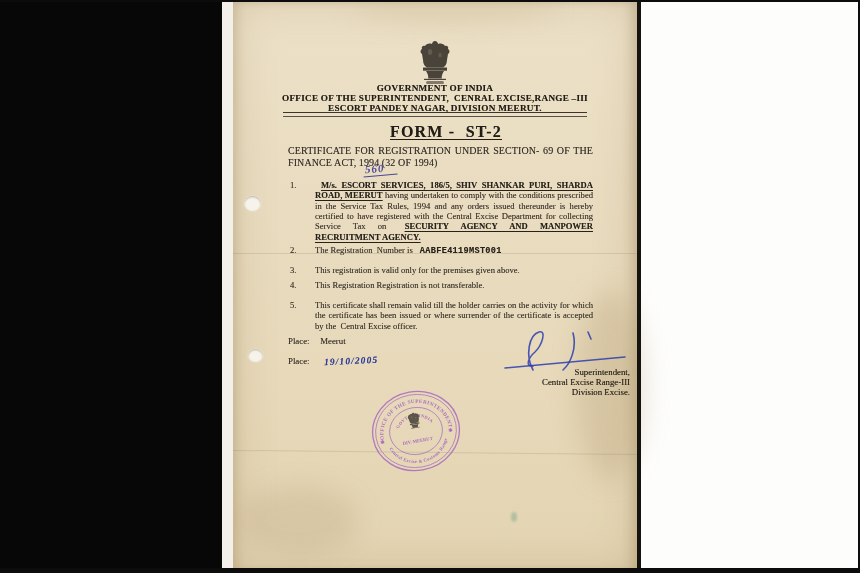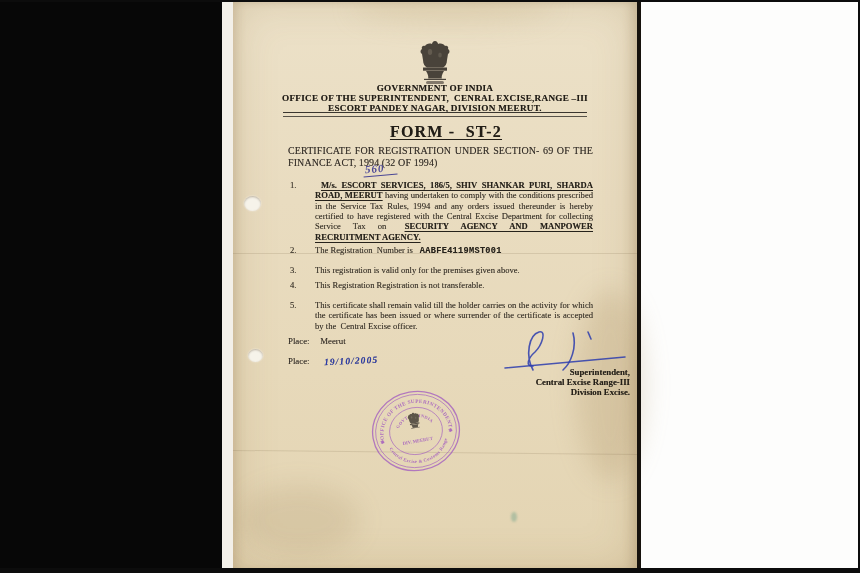--- a/index.html
+++ b/index.html
@@ -64,21 +64,21 @@
         text-decoration-thickness:1px;text-underline-offset:1.6px;margin-left:6px;}
   .seg-bnum{font-weight:bold;color:#26221b;padding-left:7px;letter-spacing:.3px;font-family:Liberation Mono, monospace;}
   
   .frow{position:absolute;font-size:8.8px;color:#36302a;text-shadow:0 0 .5px rgba(55,48,40,.5);}
   .place-row{left:55px;top:336px;} .date-row{left:55px;top:356px;}
   .flabel{display:inline-block;min-width:28px;}
   .place-val{margin-left:2px;margin-top:44px;}
   .date-val{display:inline-block;margin-left:6px;font-size:9.5px;letter-spacing:1.1px;
         transform:rotate(-2.5deg);font-weight:bold;}
   
-  .sign-block{position:absolute;right:7px;top:367px;text-align:right;font-weight:bold;
+  .sign-block{position:absolute;right:7px;top:367px;text-align:right;font-weight:normal;
         font-size:8.8px;line-height:10.1px;color:#241f18;text-shadow:0 0 .5px rgba(40,35,25,.5);}
   .signature-svg{position:absolute;left:252px;top:325px;z-index:6;}
   
   .stamp-svg{position:absolute;left:136px;top:389px;z-index:6;opacity:.88;}
   .stamp-text{font-family:"Liberation Serif","DejaVu Serif",serif;font-weight:bold;}
 </style>
 </head>
 <body>
 
 <div class="canvas">

